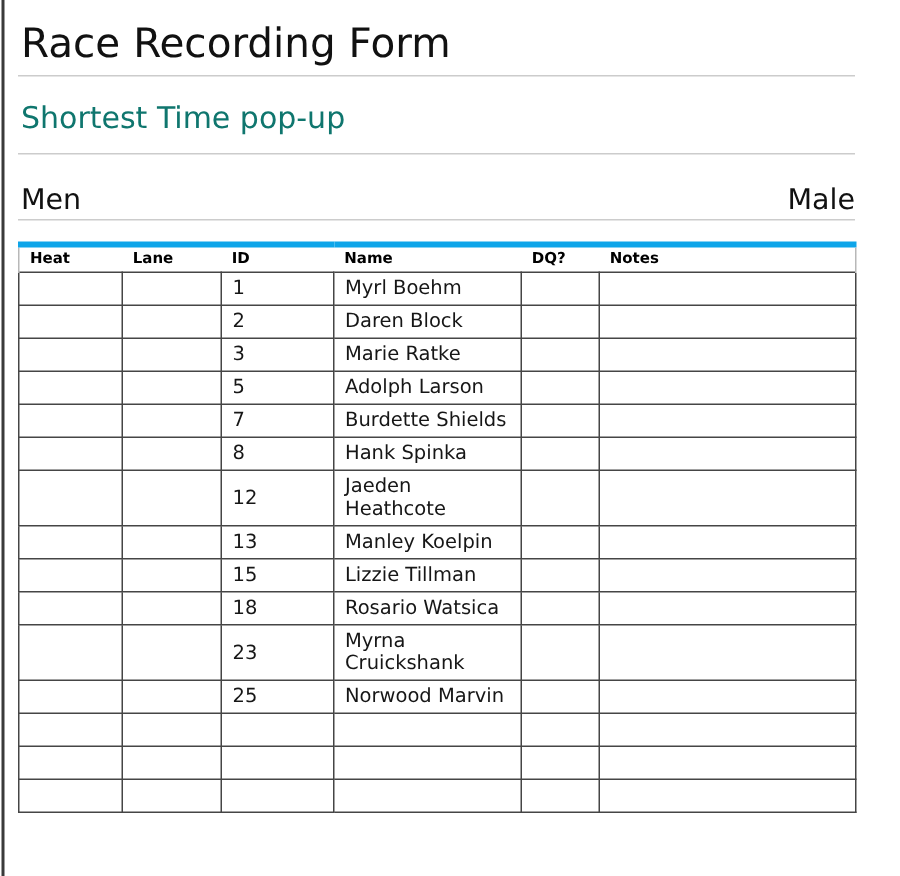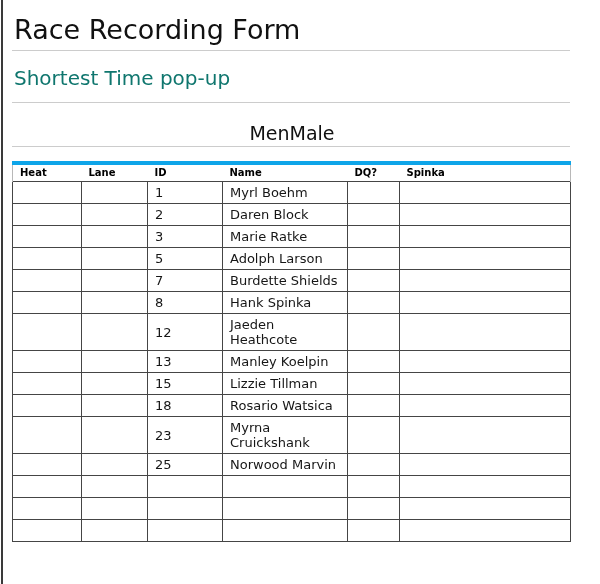--- a/index.html
+++ b/index.html
@@ -37,21 +37,21 @@
   .subtitle {
     margin: 15px 0 12px 2px;
     font-size: 20px;
     font-weight: normal;
     line-height: 24px;
     color: #0f766e;
   }
   .rule-subtitle { margin-top: 1px; }
   .group-row {
     display: flex;
-    justify-content: center;
+    justify-content: space-between;
     align-items: baseline;
     margin: 18px 0 0 2px;
     font-size: 19px;
     line-height: 24px;
   }
   .group-label, .group-value { font-weight: normal; color: #111111; }
   .rule-group { margin-top: 1px; }
 
   table.roster {
     margin-top: 14px;
@@ -118,21 +118,21 @@
         <col class="col-dq">
         <col class="col-notes">
     </colgroup>
     <thead>
       <tr>
         <th>Heat</th>
         <th>Lane</th>
         <th>ID</th>
         <th>Name</th>
         <th>DQ?</th>
-        <th>Spinka</th>
+        <th>Notes</th>
       </tr>
     </thead>
     <tbody>
         <tr>
           <td></td>
           <td></td>
           <td>1</td>
           <td>Myrl Boehm</td>
           <td></td>
           <td></td>

